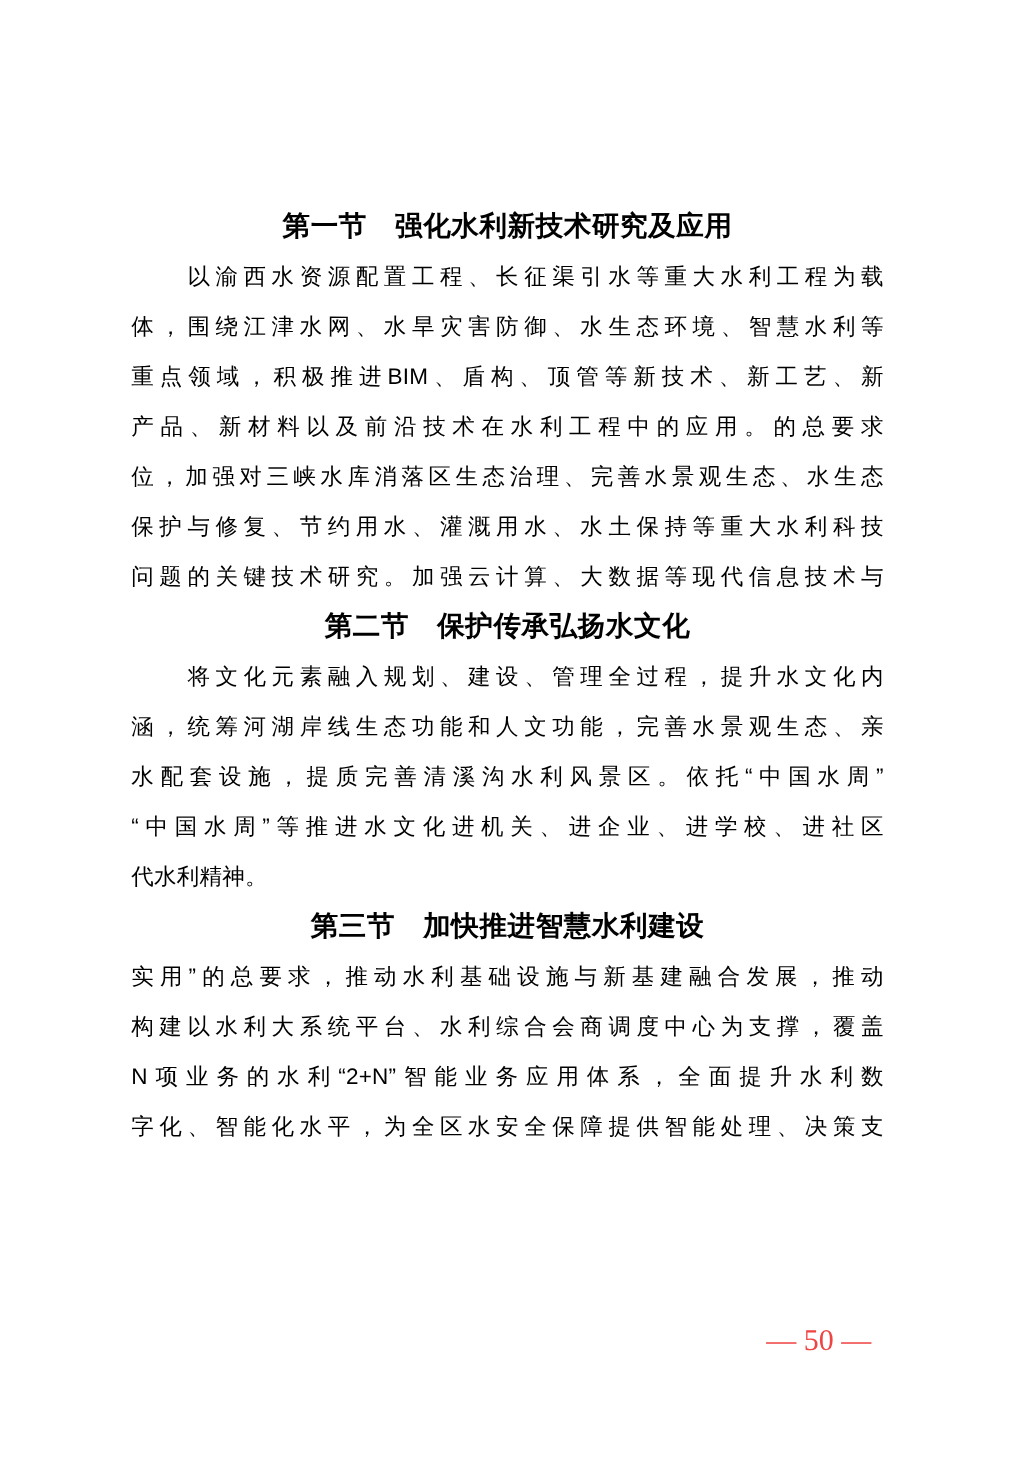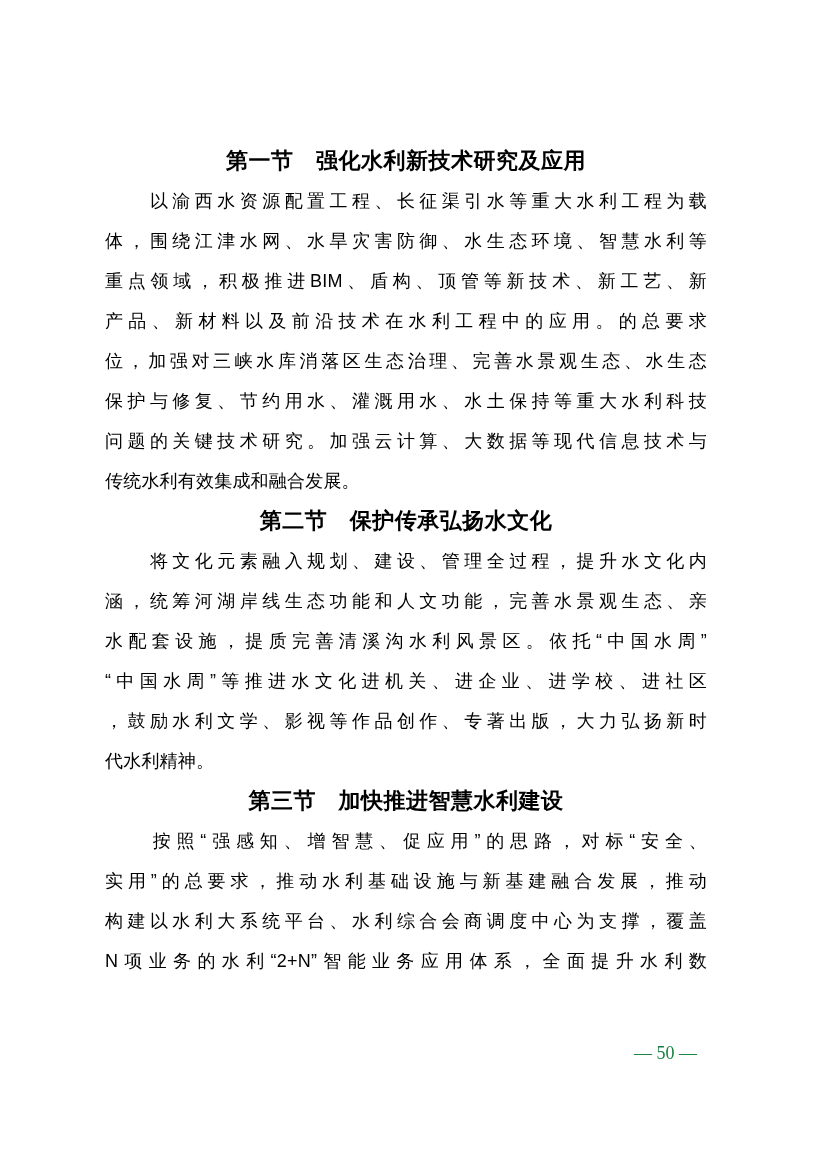--- a/index.html
+++ b/index.html
@@ -13,20 +13,21 @@
     position: relative;
     overflow: hidden;
     font-family: "Liberation Sans", sans-serif;
     color: #000000;
     -webkit-font-smoothing: antialiased;
   }
   .page {
     position: absolute;
     inset: 0;
     background: #ffffff;
+    margin-top: 20px;
   }
   .content {
     position: absolute;
     left: 105px;
     top: 141px;
     width: 602px;
   }
   .heading {
     height: 40px;
     line-height: 40px;
@@ -47,53 +48,51 @@
   }
   .line.end {
     text-align: left;
     text-align-last: left;
   }
   .page-number {
     position: absolute;
     top: 1040px;
     right: 130px;
     font-family: "Liberation Serif", serif;
-    font-size: 18px;
+    font-size: 24px;
     line-height: 26px;
-    color: #15803d;
+    color: #ef4444;
     white-space: nowrap;
   }
 </style>
 </head>
 <body>
 
 <div class="page">
   <div class="content" id="doc-content">
       <div class="heading">第一节　强化水利新技术研究及应用</div>
       <div class="paragraph">
         <div class="line">　　以渝西水资源配置工程、长征渠引水等重大水利工程为载</div>
         <div class="line">体，围绕江津水网、水旱灾害防御、水生态环境、智慧水利等</div>
         <div class="line">重点领域，积极推进BIM、盾构、顶管等新技术、新工艺、新</div>
         <div class="line">产品、新材料以及前沿技术在水利工程中的应用。的总要求</div>
         <div class="line">位，加强对三峡水库消落区生态治理、完善水景观生态、水生态</div>
         <div class="line">保护与修复、节约用水、灌溉用水、水土保持等重大水利科技</div>
         <div class="line">问题的关键技术研究。加强云计算、大数据等现代信息技术与</div>
-        <div class="line end">传统水利有效集成和融合发展。</div>
       </div>
       <div class="heading">第二节　保护传承弘扬水文化</div>
       <div class="paragraph">
         <div class="line">　　将文化元素融入规划、建设、管理全过程，提升水文化内</div>
         <div class="line">涵，统筹河湖岸线生态功能和人文功能，完善水景观生态、亲</div>
         <div class="line">水配套设施，提质完善清溪沟水利风景区。依托“中国水周”</div>
         <div class="line">“中国水周”等推进水文化进机关、进企业、进学校、进社区</div>
-        <div class="line">，鼓励水利文学、影视等作品创作、专著出版，大力弘扬新时</div>
         <div class="line end">代水利精神。</div>
       </div>
       <div class="heading">第三节　加快推进智慧水利建设</div>
       <div class="paragraph">
-        <div class="line">　　按照“强感知、增智慧、促应用”的思路，对标“安全、</div>
         <div class="line">实用”的总要求，推动水利基础设施与新基建融合发展，推动</div>
         <div class="line">构建以水利大系统平台、水利综合会商调度中心为支撑，覆盖</div>
         <div class="line">N项业务的水利“2+N”智能业务应用体系，全面提升水利数</div>
+        <div class="line">字化、智能化水平，为全区水安全保障提供智能处理、决策支</div>
       </div>
     </div>
   <div class="page-number">— 50 —</div>
 </div>
 
 </body></html>

